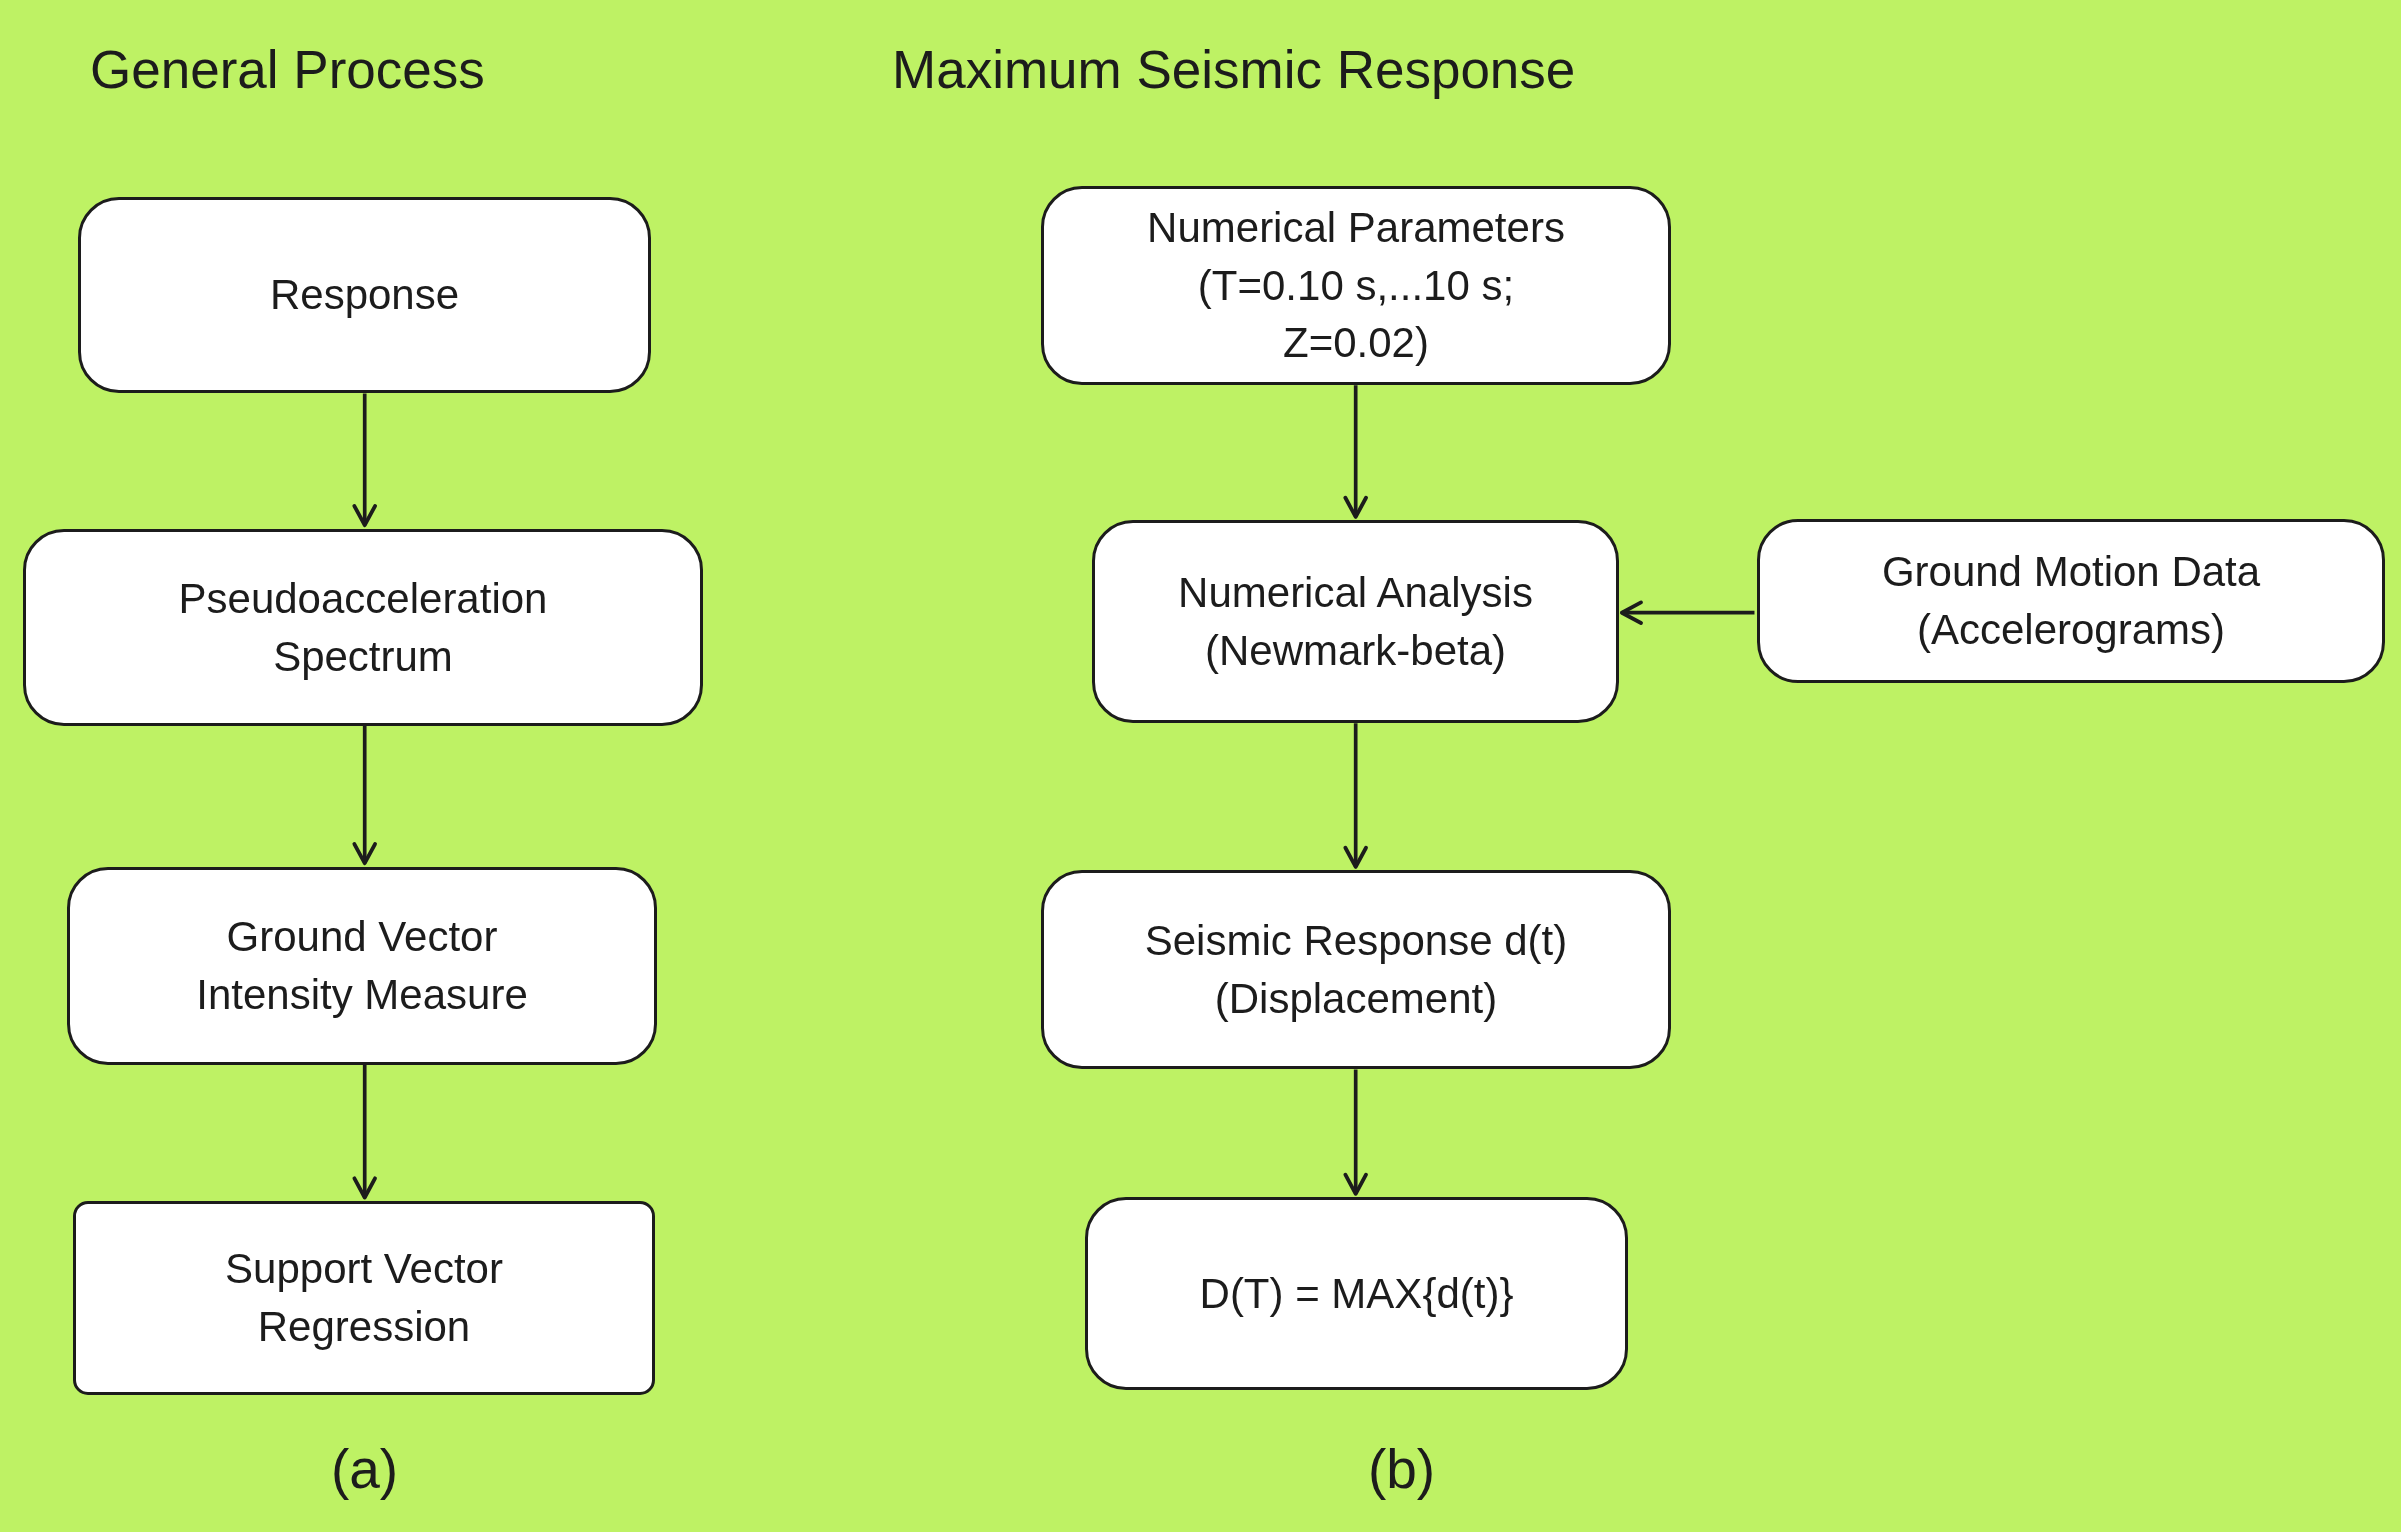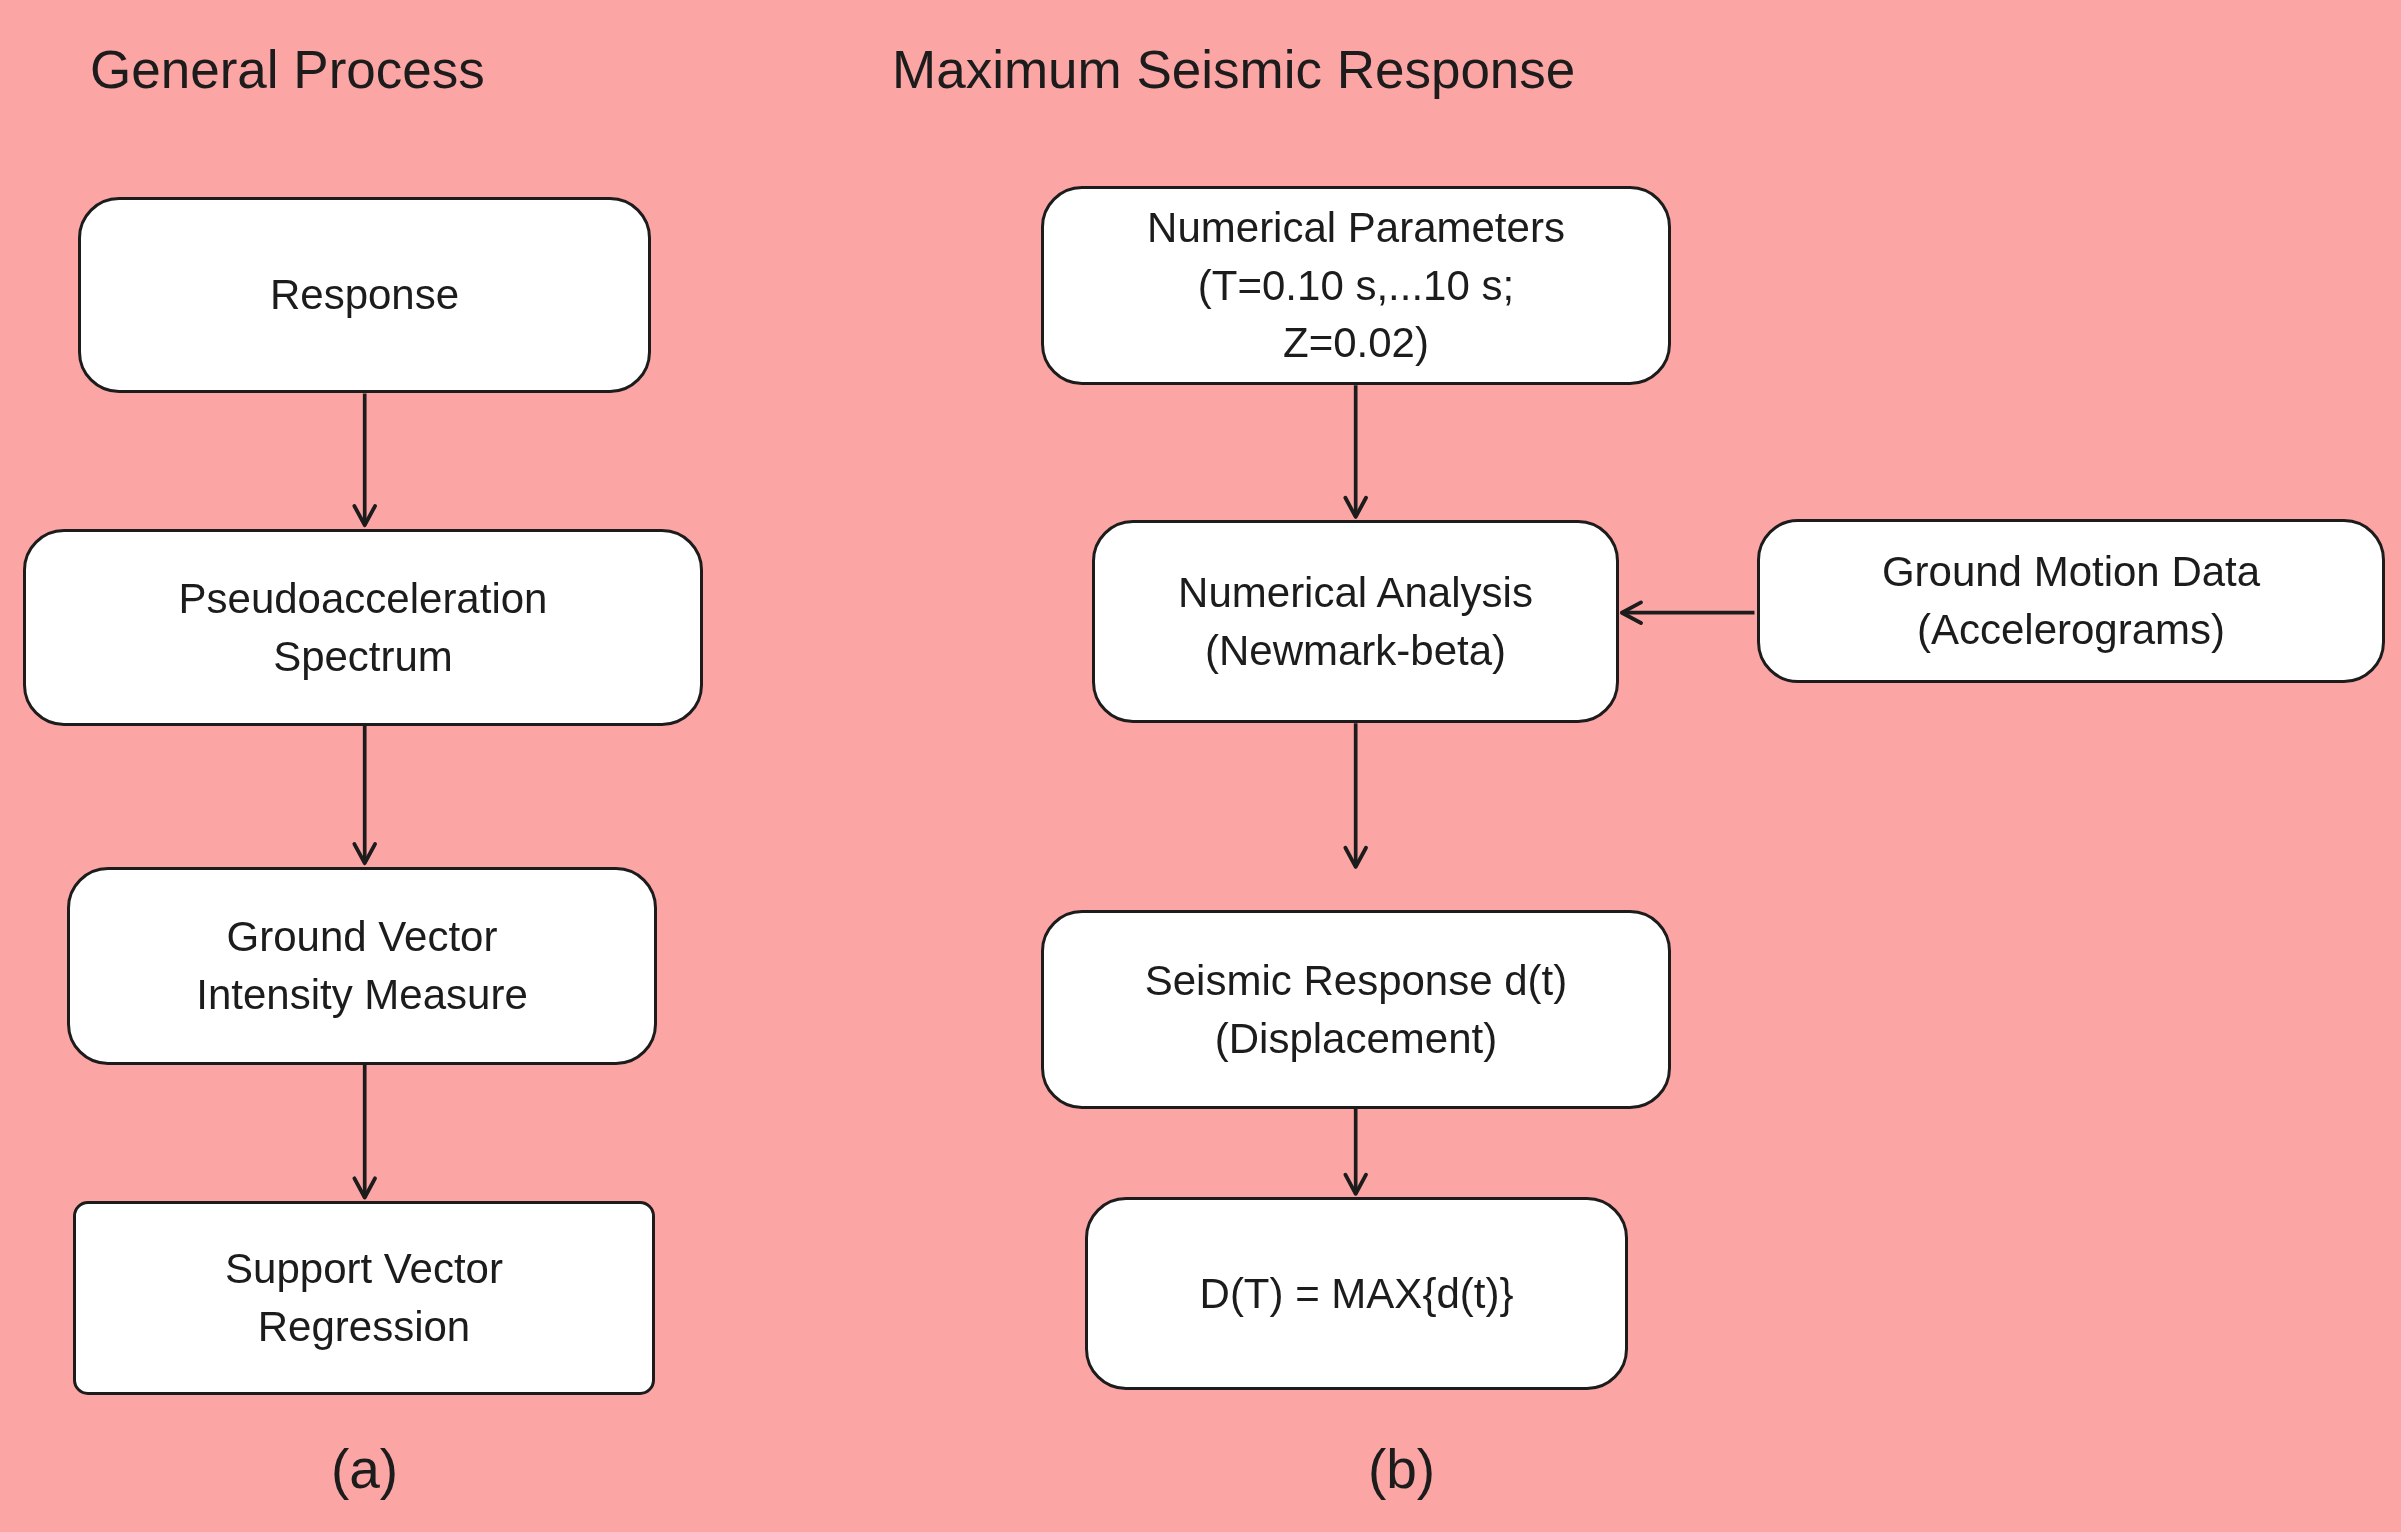--- a/index.html
+++ b/index.html
@@ -4,21 +4,21 @@
 <style>
   html, body {
     margin: 0;
     padding: 0;
     background: #ffffff;
   }
   .canvas {
     position: relative;
     width: 2401px;
     height: 1533px;
-    background: #fca5a5;
+    background: #bef264;
     font-family: "Liberation Sans", sans-serif;
     color: #1c1c1c;
     overflow: hidden;
   }
   .panel-title {
     position: absolute;
     font-size: 53px;
     font-weight: 400;
     letter-spacing: 0px;
     white-space: nowrap;
@@ -124,21 +124,21 @@
     </div>
   </div>
 
   <div class="node" style="left:1757px; top:519px; width:628px; height:164px;">
     <div class="node-text">
       <span class="node-line">Ground Motion Data</span>
       <span class="node-line">(Accelerograms)</span>
     </div>
   </div>
 
-  <div class="node" style="left:1041px; top:870px; width:630px; height:199px;margin-top:40px;">
+  <div class="node" style="left:1041px; top:870px; width:630px; height:199px;">
     <div class="node-text">
       <span class="node-line">Seismic Response d(t)</span>
       <span class="node-line">(Displacement)</span>
     </div>
   </div>
 
   <div class="node" style="left:1085px; top:1197px; width:543px; height:193px;text-align:right;">
     <div class="node-text">
       <span class="node-line">D(T) = MAX{d(t)}</span>
     </div>

